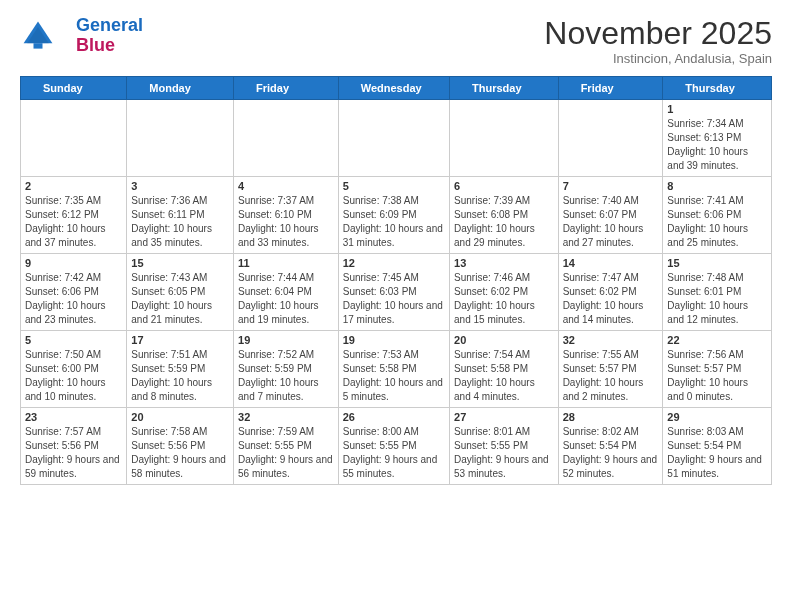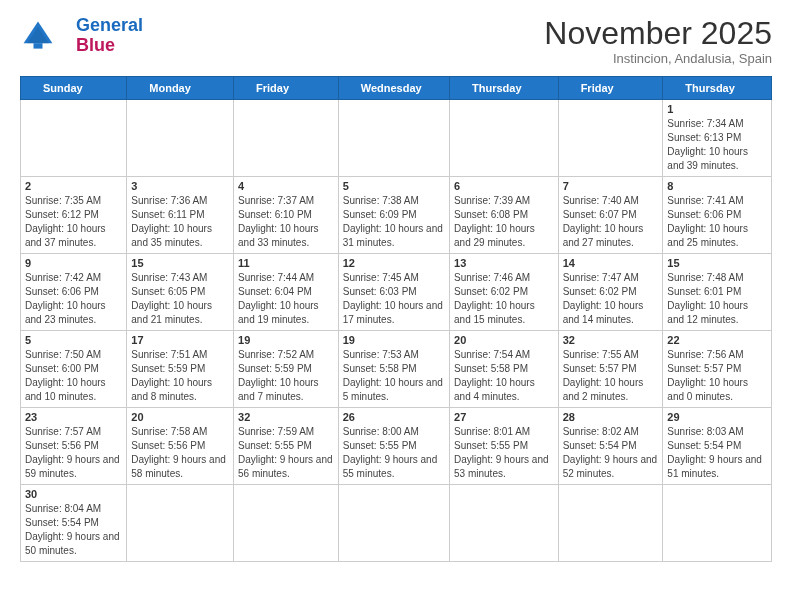--- a/index.html
+++ b/index.html
@@ -259,27 +259,15 @@
         <td>
           <div class="cell-date">28</div>
           <div class="cell-info">Sunrise: 8:02 AM<br>Sunset: 5:54 PM<br>Daylight: 9 hours and 52 minutes.</div>
         </td>
         <td>
           <div class="cell-date">29</div>
           <div class="cell-info">Sunrise: 8:03 AM<br>Sunset: 5:54 PM<br>Daylight: 9 hours and 51 minutes.</div>
         </td>
       </tr>
 
-      <tr>
-        <td>
-          <div class="cell-date">30</div>
-          <div class="cell-info">Sunrise: 8:04 AM<br>Sunset: 5:54 PM<br>Daylight: 9 hours and 50 minutes.</div>
-        </td>
-        <td class="empty-cell shaded"></td>
-        <td class="empty-cell shaded"></td>
-        <td class="empty-cell shaded"></td>
-        <td class="empty-cell shaded"></td>
-        <td class="empty-cell shaded"></td>
-        <td class="empty-cell shaded"></td>
-      </tr>
     </tbody>
   </table>
 </div>
 
 </body></html>

